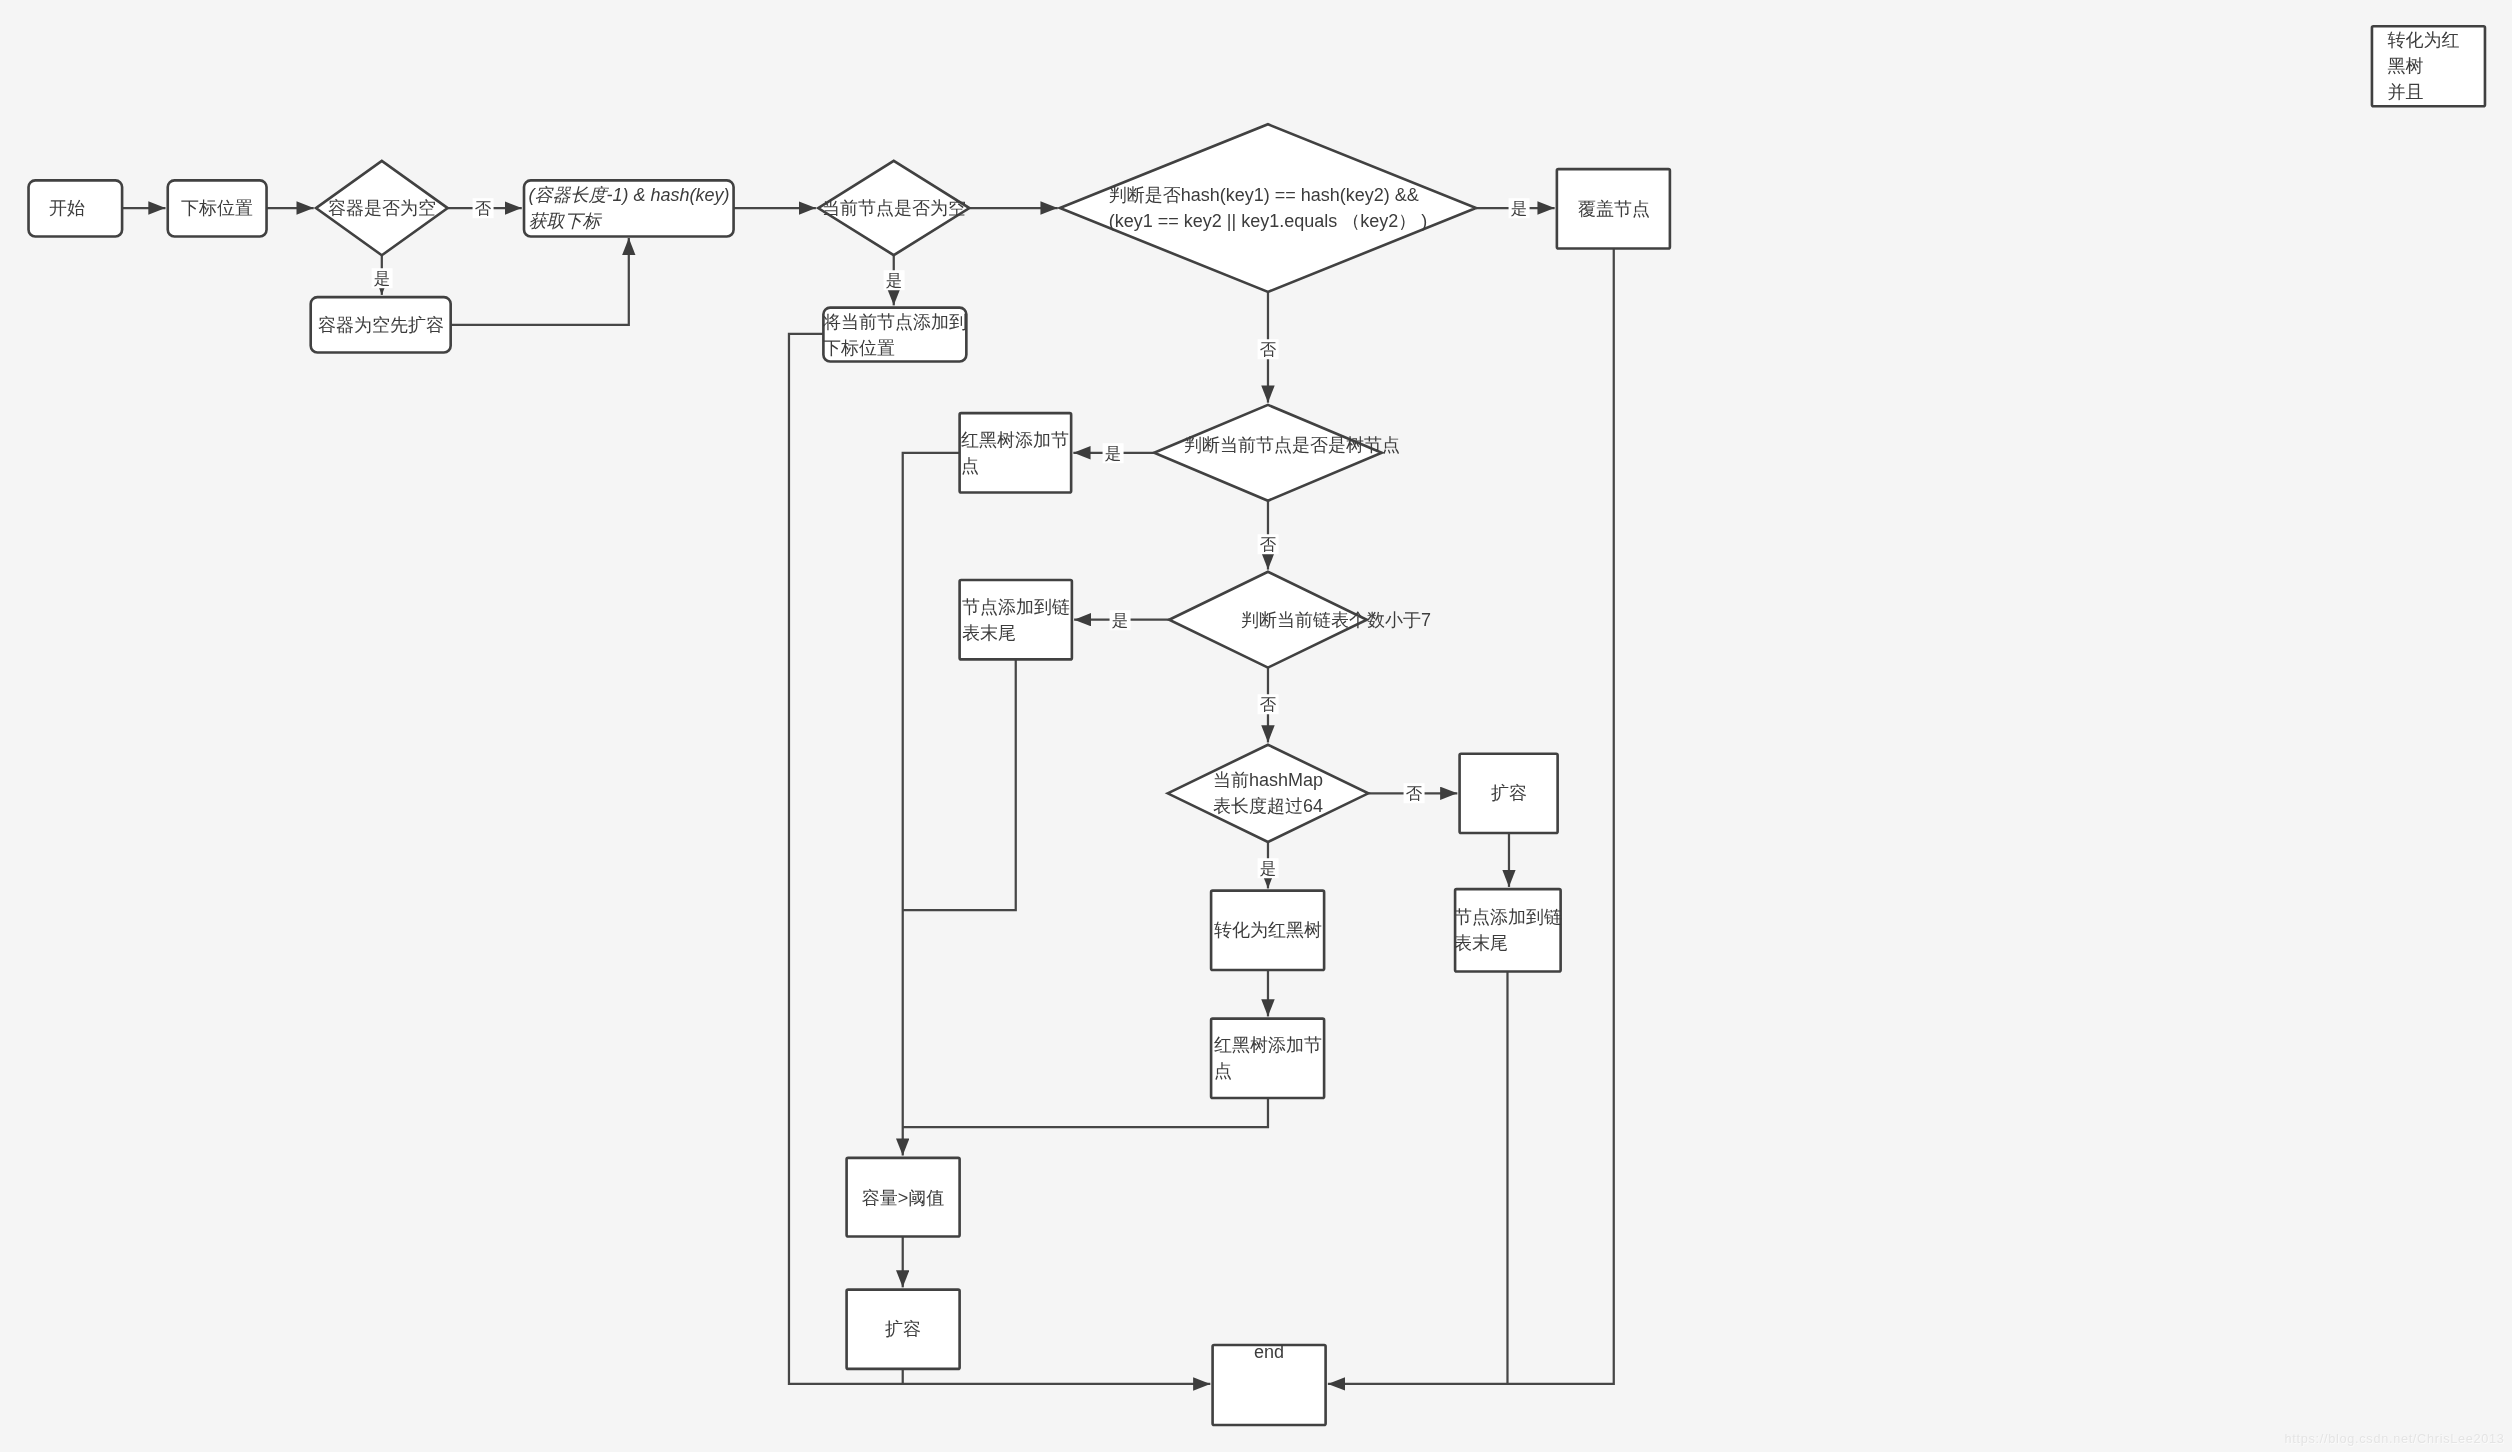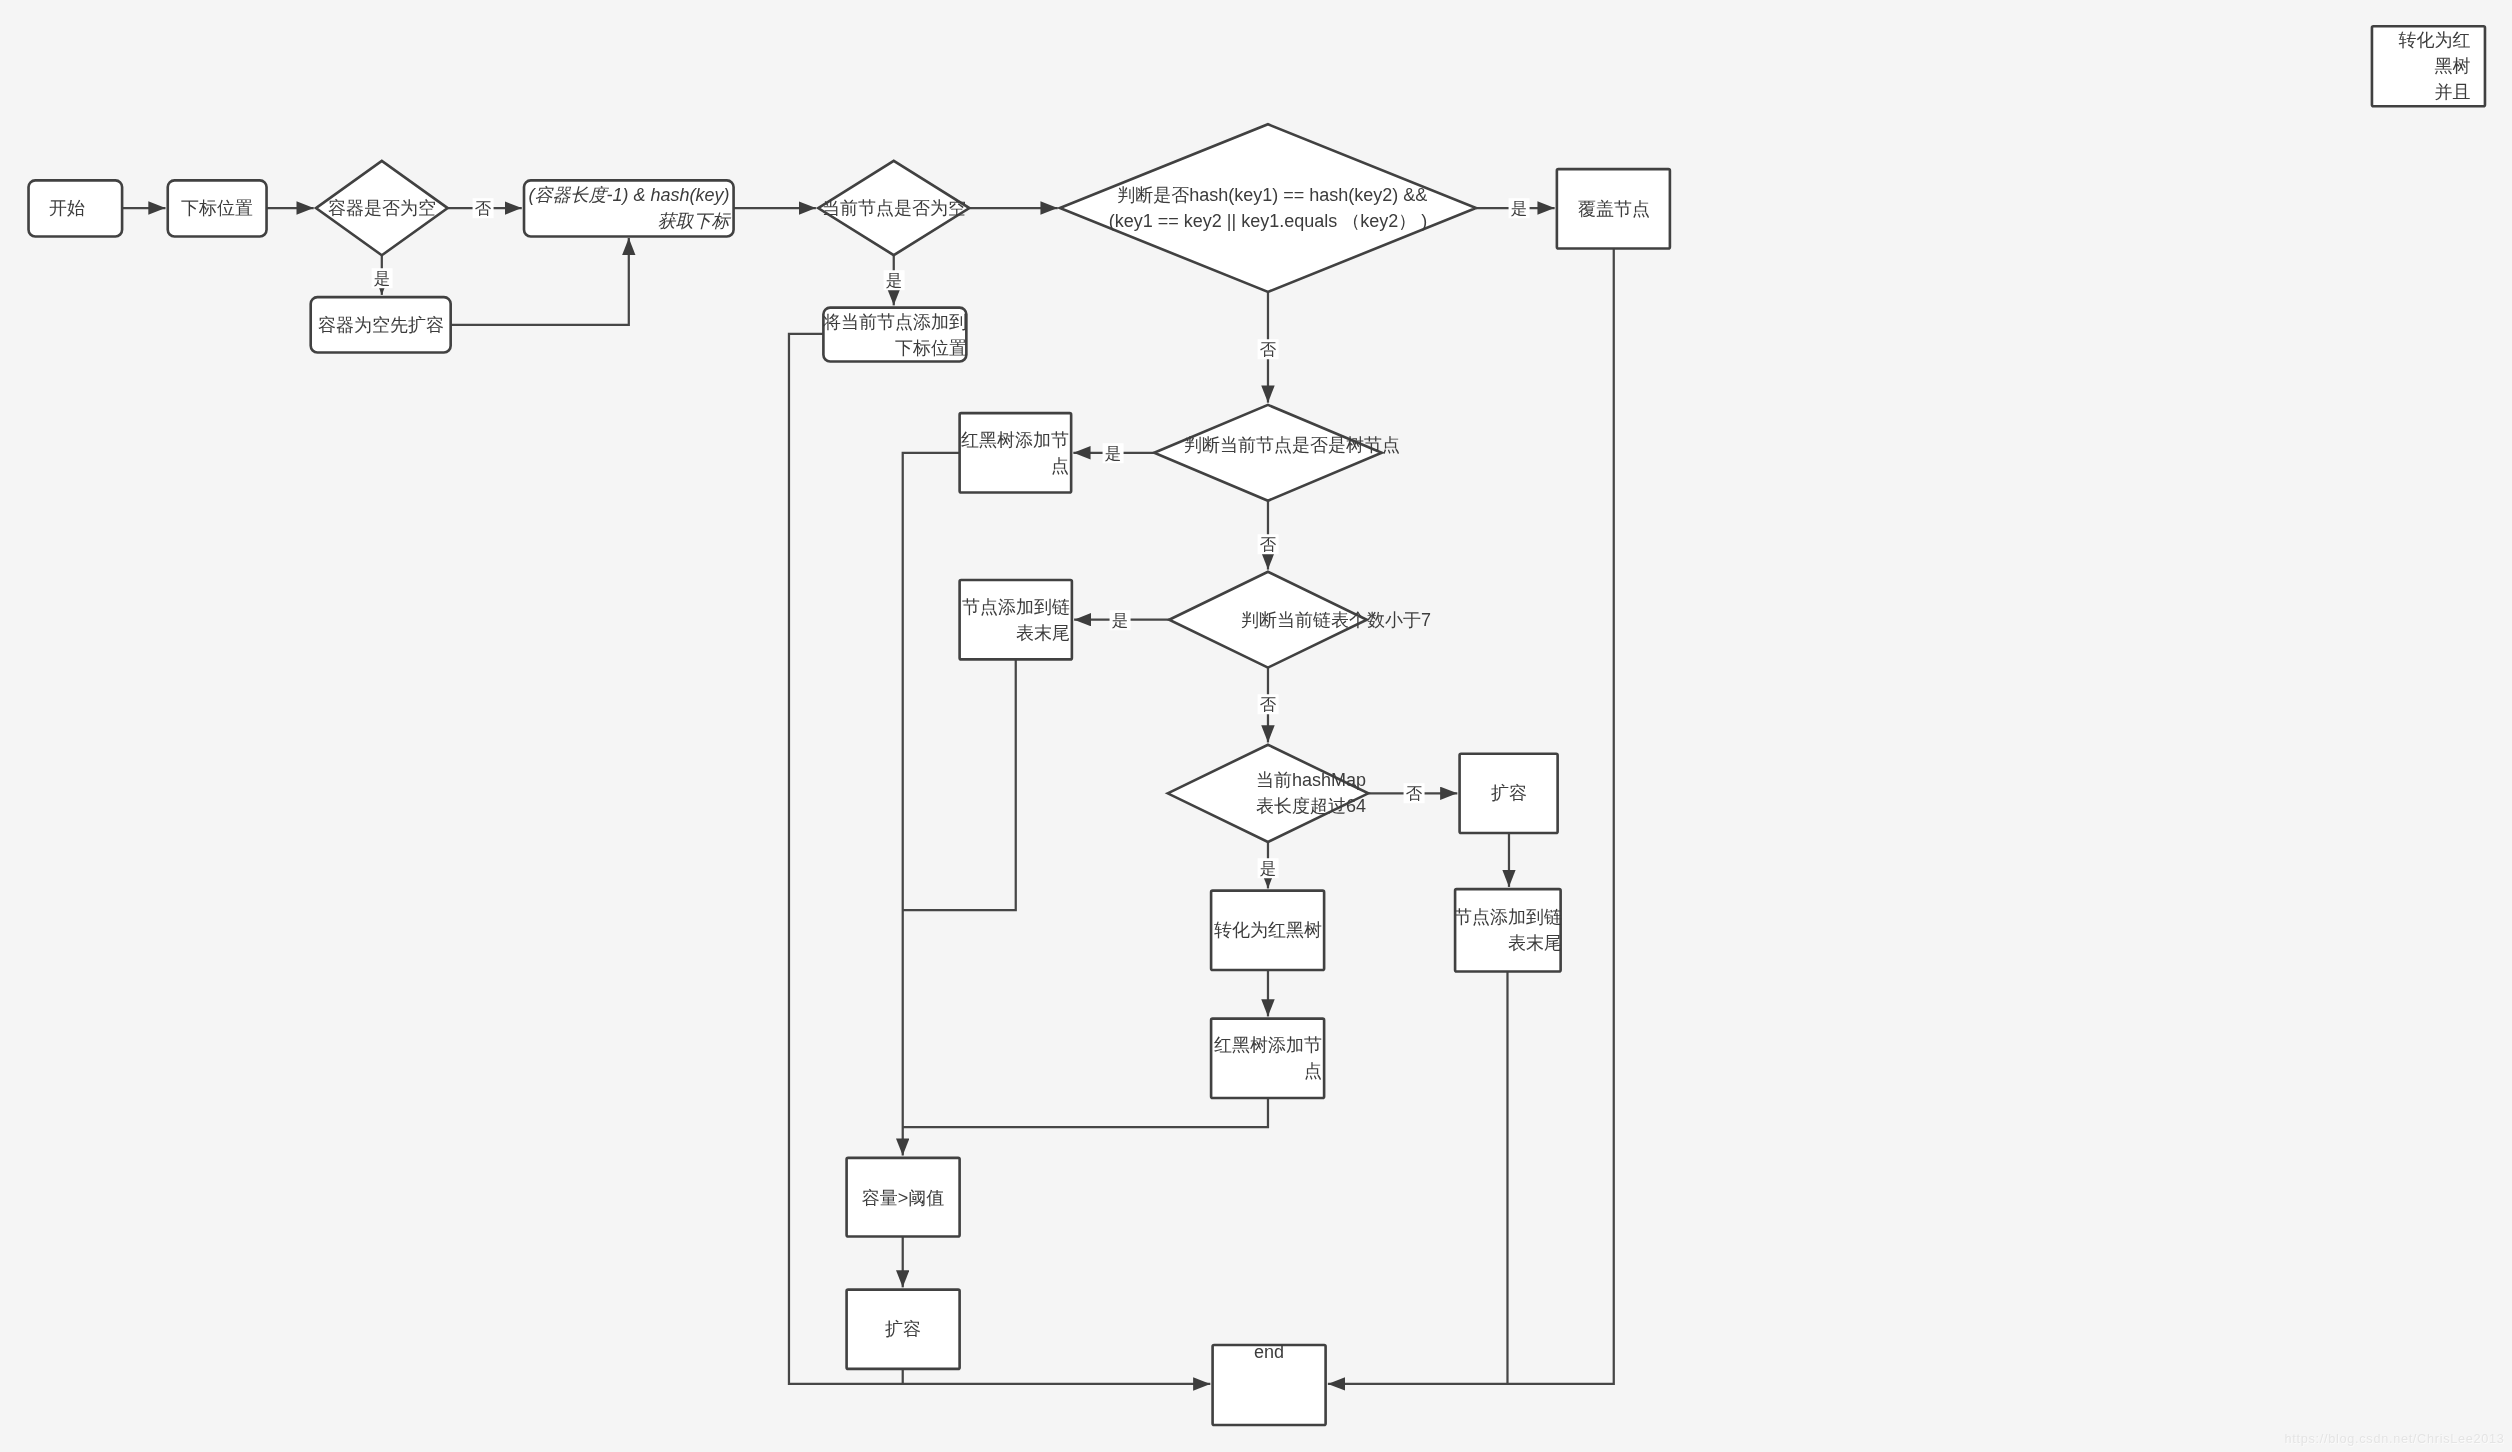--- a/index.html
+++ b/index.html
@@ -11,21 +11,21 @@
     font-family: "Liberation Sans", sans-serif;
     overflow: hidden;
   }
   .canvas svg { position: absolute; left: 0; top: 0; }
   .node-shape { fill: #ffffff; stroke: #414141; stroke-width: 3.5px; }
   .edge { fill: none; stroke: #464646; stroke-width: 3px; }
   .nlabel {
     position: absolute;
     transform: translate(-50%, -50%);
     white-space: pre-line;
-    text-align: right;
+    text-align: left;
     font-size: 18px;
     line-height: 1.45;
     color: #3c3c3c;
     pointer-events: none;
   }
   .elabel {
     position: absolute;
     transform: translate(-50%, -50%);
     font-size: 16.5px;
     color: #3c3c3c;
@@ -123,21 +123,21 @@
 下标位置</div>
     <div class="nlabel" style="left:1268px;top:208px;">判断是否hash(key1) == hash(key2) &amp;&amp;
 (key1 == key2 || key1.equals （key2） )</div>
     <div class="nlabel" style="left:1614px;top:209px;">覆盖节点</div>
     <div class="nlabel" style="left:1268px;top:445px;margin-left:24px;">判断当前节点是否是树节点</div>
     <div class="nlabel" style="left:1015px;top:453px;">红黑树添加节
 点</div>
     <div class="nlabel" style="left:1336px;top:620px;">判断当前链表个数小于7</div>
     <div class="nlabel" style="left:1016px;top:620px;">节点添加到链
 表末尾</div>
-    <div class="nlabel" style="left:1268px;top:793px;margin-left:43px;">当前hashMap
+    <div class="nlabel" style="left:1268px;top:793px;">当前hashMap
 表长度超过64</div>
     <div class="nlabel" style="left:1509px;top:793px;">扩容</div>
     <div class="nlabel" style="left:1268px;top:930px;">转化为红黑树</div>
     <div class="nlabel" style="left:1268px;top:1058px;">红黑树添加节
 点</div>
     <div class="nlabel" style="left:1508px;top:930px;">节点添加到链
 表末尾</div>
     <div class="nlabel" style="left:903px;top:1198px;">容量&gt;阈值</div>
     <div class="nlabel" style="left:903px;top:1329px;">扩容</div>
     <div class="nlabel" style="left:1269px;top:1352px;">end</div>

